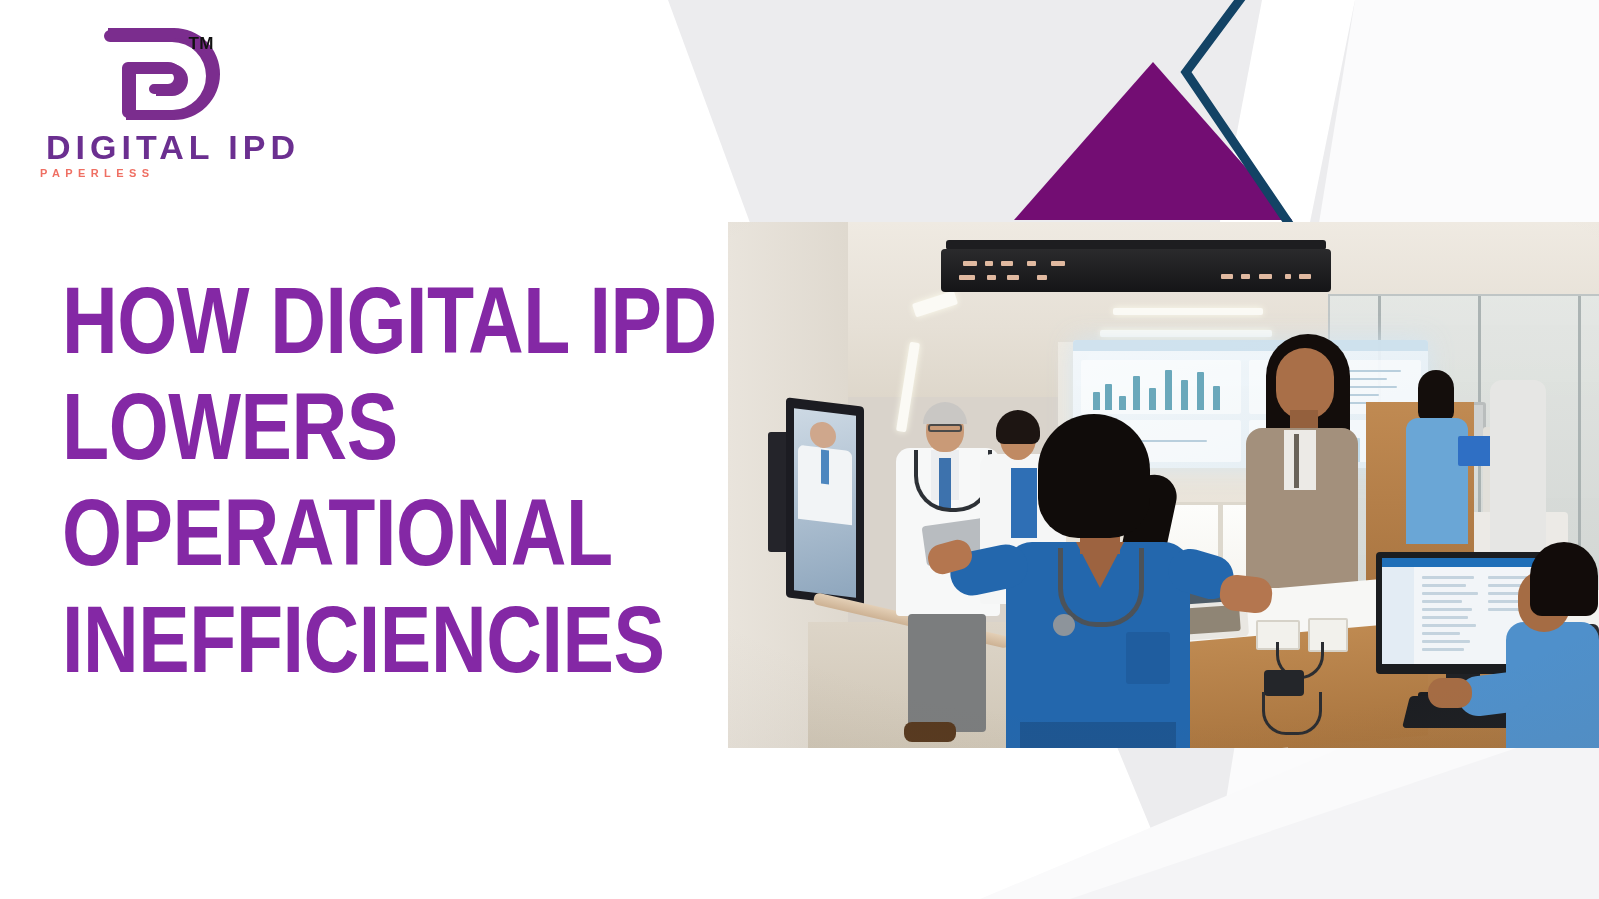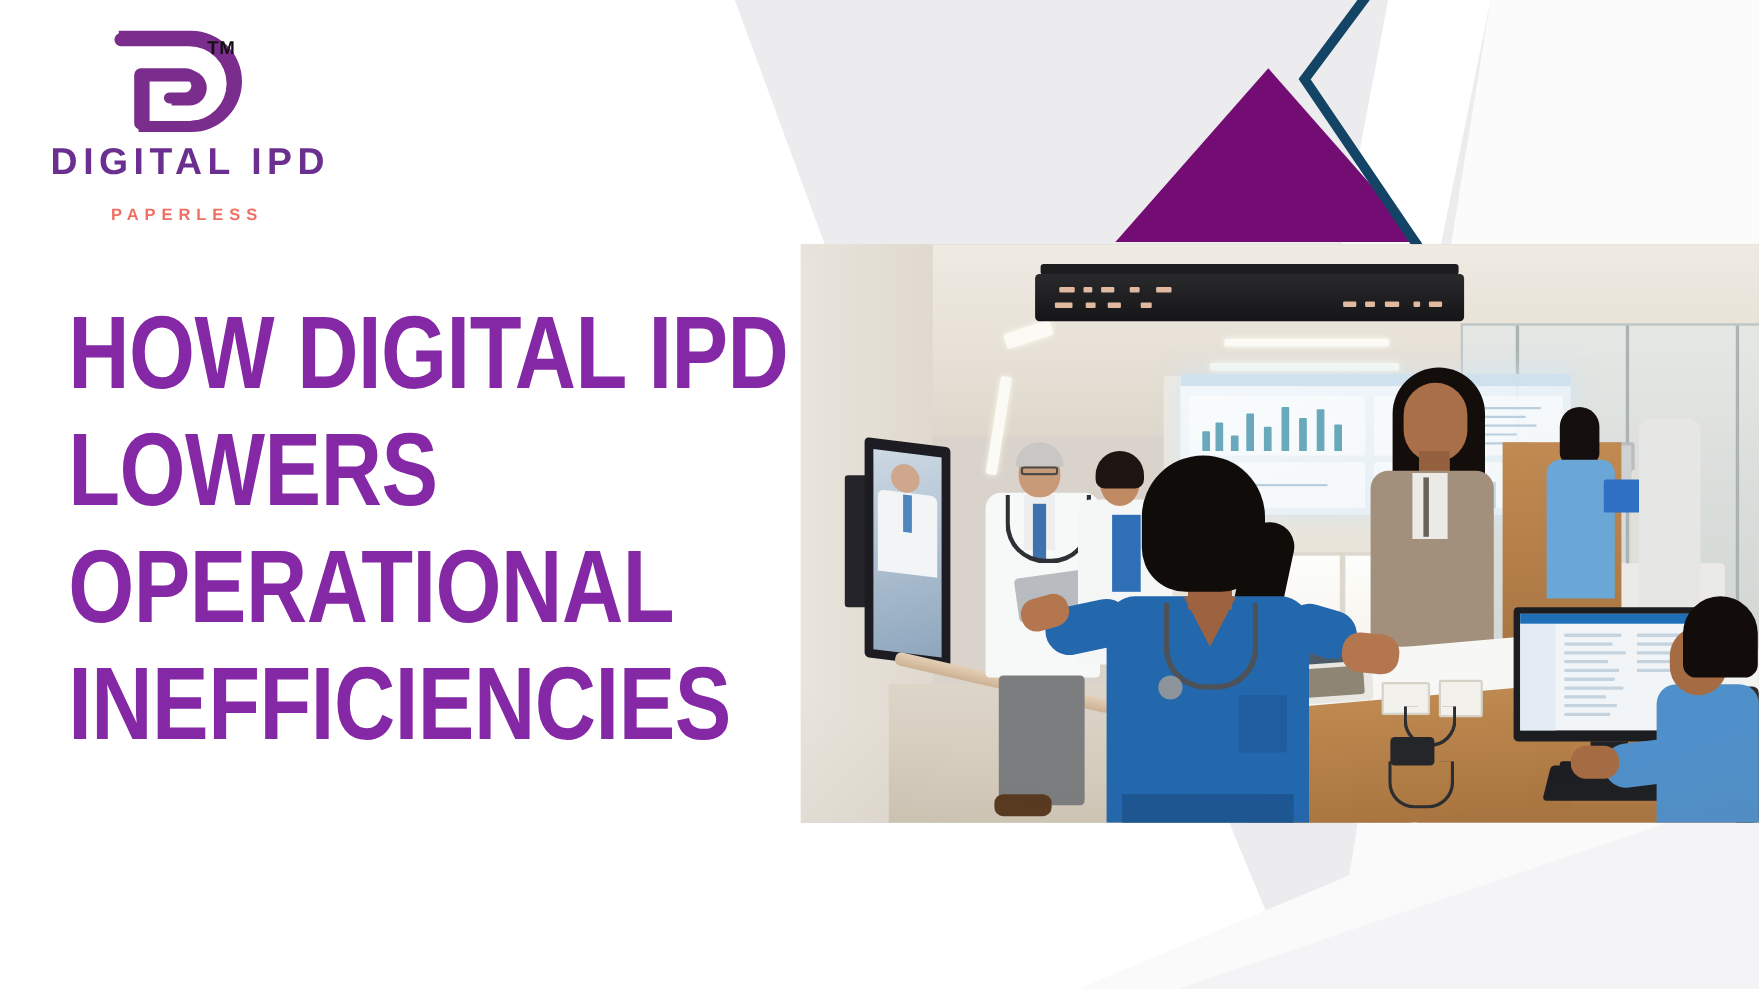--- a/index.html
+++ b/index.html
@@ -65,23 +65,23 @@
   .logo-tm{
     position:absolute; right:16px; top:10px;
     font-size:17px; font-weight:bold; color:#111; letter-spacing:.5px;
   }
   .logo-word{
     margin-top:4px;
     font-size:34px;font-weight:bold;letter-spacing:5px;
     color:#6b2f90; text-align:right; line-height:1;
   }
   .logo-sub{
-    margin-top:24px;
-    font-size:15px;font-weight:bold;letter-spacing:5.4px;
-    color:#ef6f63;text-align:center;line-height:1;
+    margin-top:4px;
+    font-size:11px;font-weight:bold;letter-spacing:5.4px;
+    color:#ef6f63;line-height:1;
   }
 
   
   .headline{
     position:absolute;left:62px;top:268px;width:640px;
     color:#8428a5;
     font-family:"Liberation Sans Narrow","Liberation Sans",sans-serif;
     font-weight:bold;
     font-size:94px;
     line-height:1.13;

